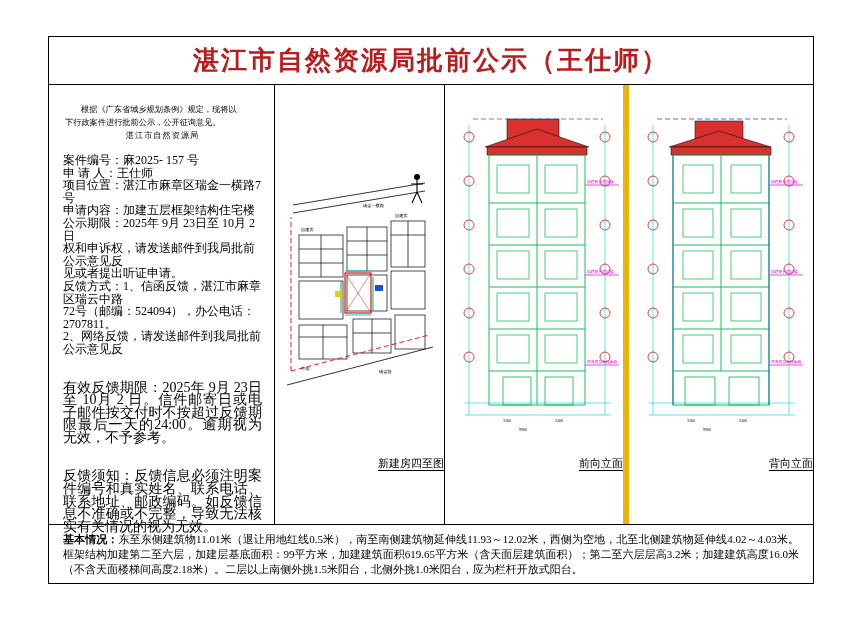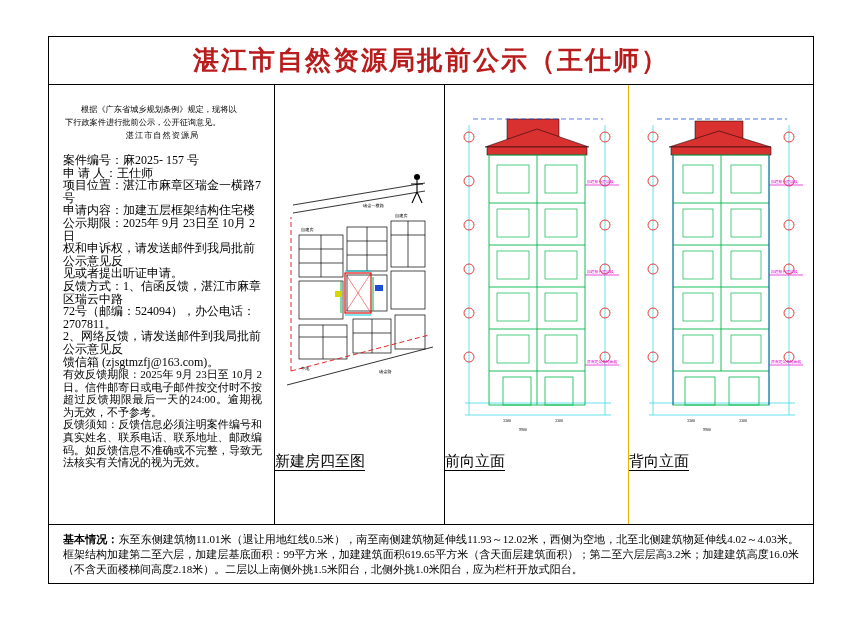--- a/index.html
+++ b/index.html
@@ -68,21 +68,21 @@
   }
   .col-plan {
     width: 170px;
     box-sizing: border-box;
     border-right: 1px solid #000;
     position: relative;
   }
   .col-elev {
     width: 184px;
     box-sizing: border-box;
-    border-right: 1px solid #eab308;
+    border-right: 6px solid #eab308;
     position: relative;
   }
   .col-elev-last {
     flex: 1;
     box-sizing: border-box;
     position: relative;
   }
   
   .footer-region {
     position: absolute;
@@ -125,37 +125,37 @@
     font-family: "Liberation Serif", serif;
     font-size: 12px;
     line-height: 12.6px;
     color: #000;
     margin-top: 12px;
     padding: 0 2px;
   }
   .fields p { margin: 0; }
   .para {
     font-family: "Liberation Serif", serif;
-    font-size: 11px;
+    font-size: 14px;
     line-height: 12.6px;
     color: #000;
-    margin-top: 0;
+    margin-top: 26px;
     padding: 0 2px;
     text-align: justify;
   }
   .para p { margin: 0; }
   
   .caption {
     position: absolute;
     bottom: 54px;
     left: 0;
     width: 100%;
-    text-align: left;
+    text-align: right;
     font-family: "Liberation Serif", serif;
-    font-size: 15px;
+    font-size: 11px;
     color: #000;
   }
   .caption span {
     border-bottom: 1px solid #000;
     padding-bottom: 1px;
   }
   svg { display: block; }
 </style>
 </head>
 <body>
@@ -180,21 +180,20 @@
           <p>案件编号：麻2025- 157    号</p>
           <p>申 请 人：王仕师</p>
           <p>项目位置：湛江市麻章区瑞金一横路7号</p>
           <p>申请内容：加建五层框架结构住宅楼</p>
           <p>公示期限：2025年  9月 23日至 10月 2 日</p>
           <p>权和申诉权，请发送邮件到我局批前公示意见反</p>
           <p>见或者提出听证申请。</p>
           <p>反馈方式：1、信函反馈，湛江市麻章区瑞云中路</p>
           <p>72号（邮编：524094），办公电话：2707811。</p>
           <p>2、网络反馈，请发送邮件到我局批前公示意见反</p>
-          <p>馈信箱 (zjsgtmzfj@163.com)。</p>
         </div>
 
         <div class="para">
           <p>有效反馈期限：2025年 9月 23日至  10月 2 日。信件邮寄日或电子邮件按交付时不按超过反馈期限最后一天的24:00。逾期视为无效，不予参考。</p>
         </div>
         <div class="para">
           <p>反馈须知：反馈信息必须注明案件编号和真实姓名、联系电话、联系地址、邮政编码。如反馈信息不准确或不完整，导致无法核实有关情况的视为无效。</p>
         </div>
       </div>
 

